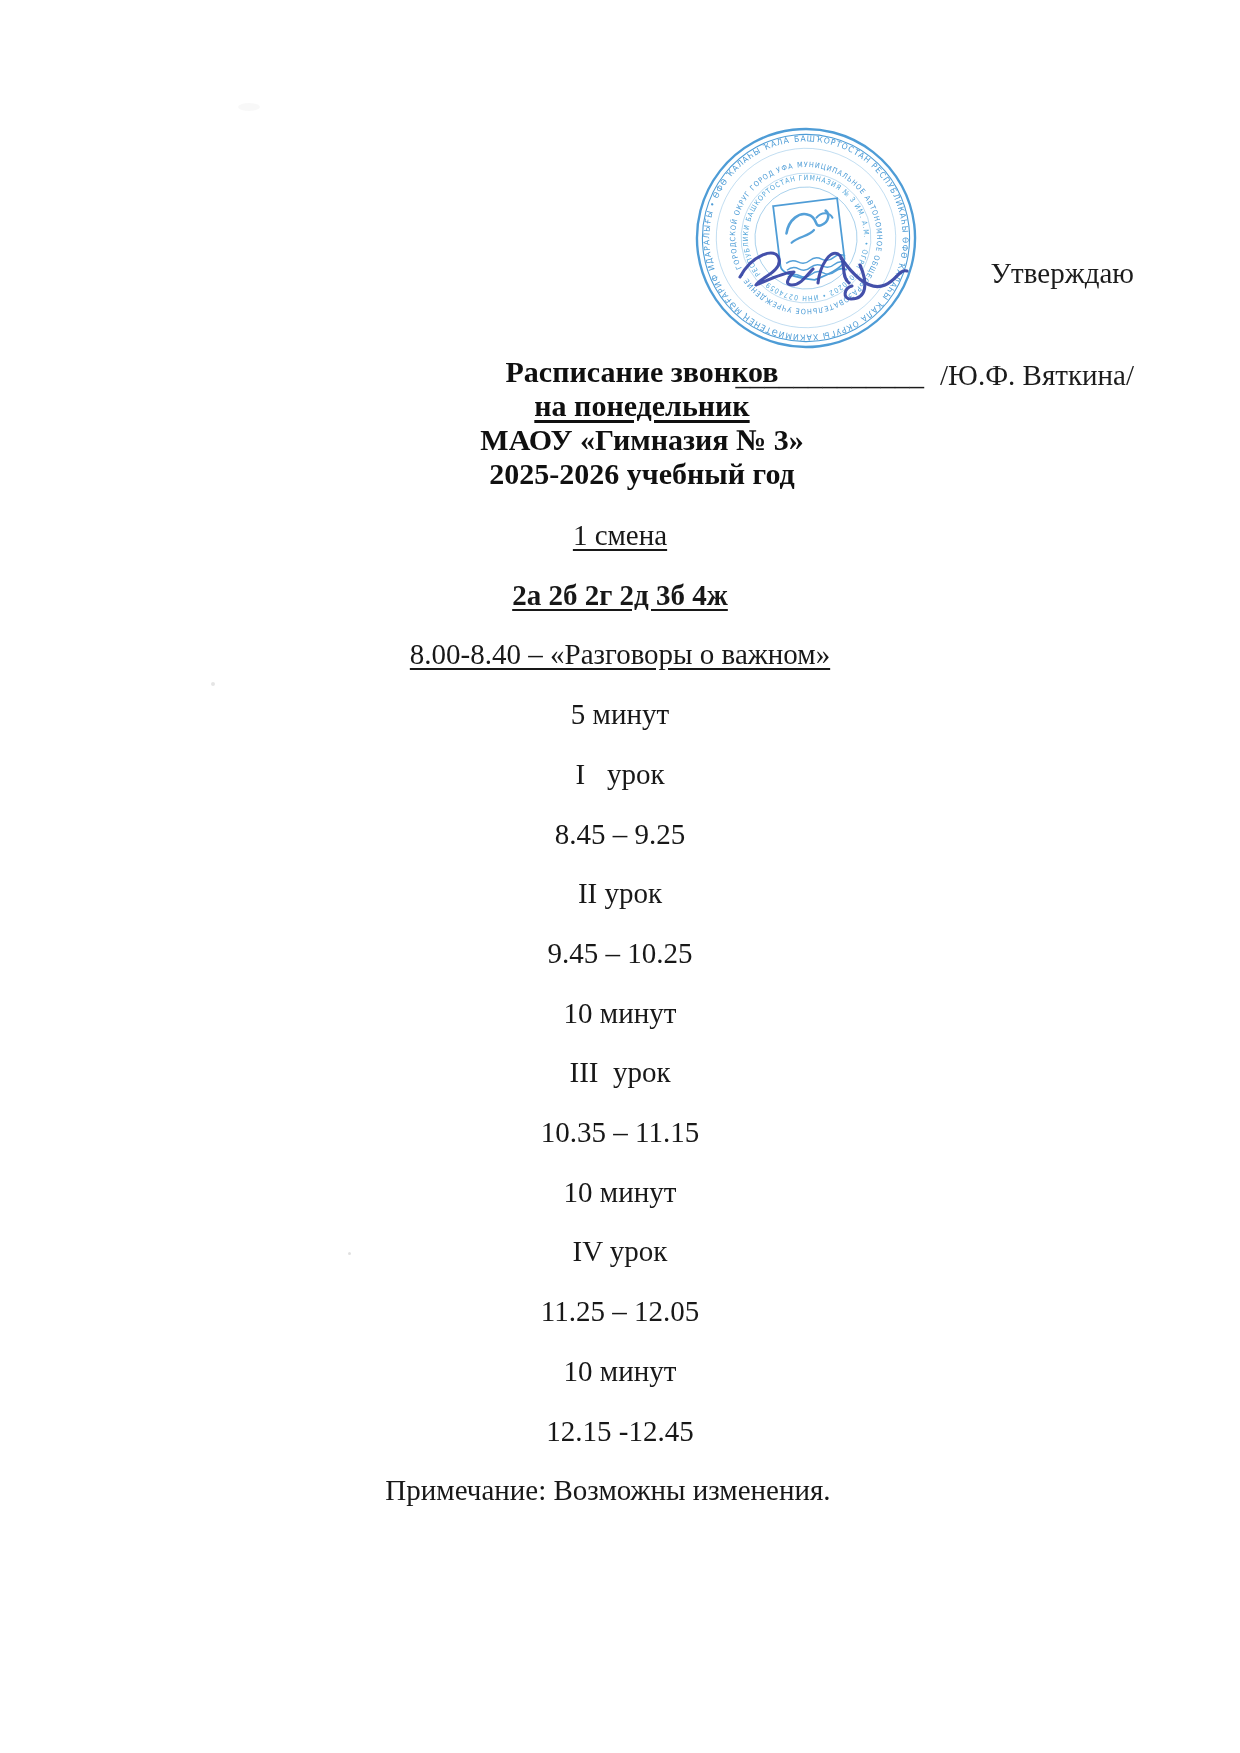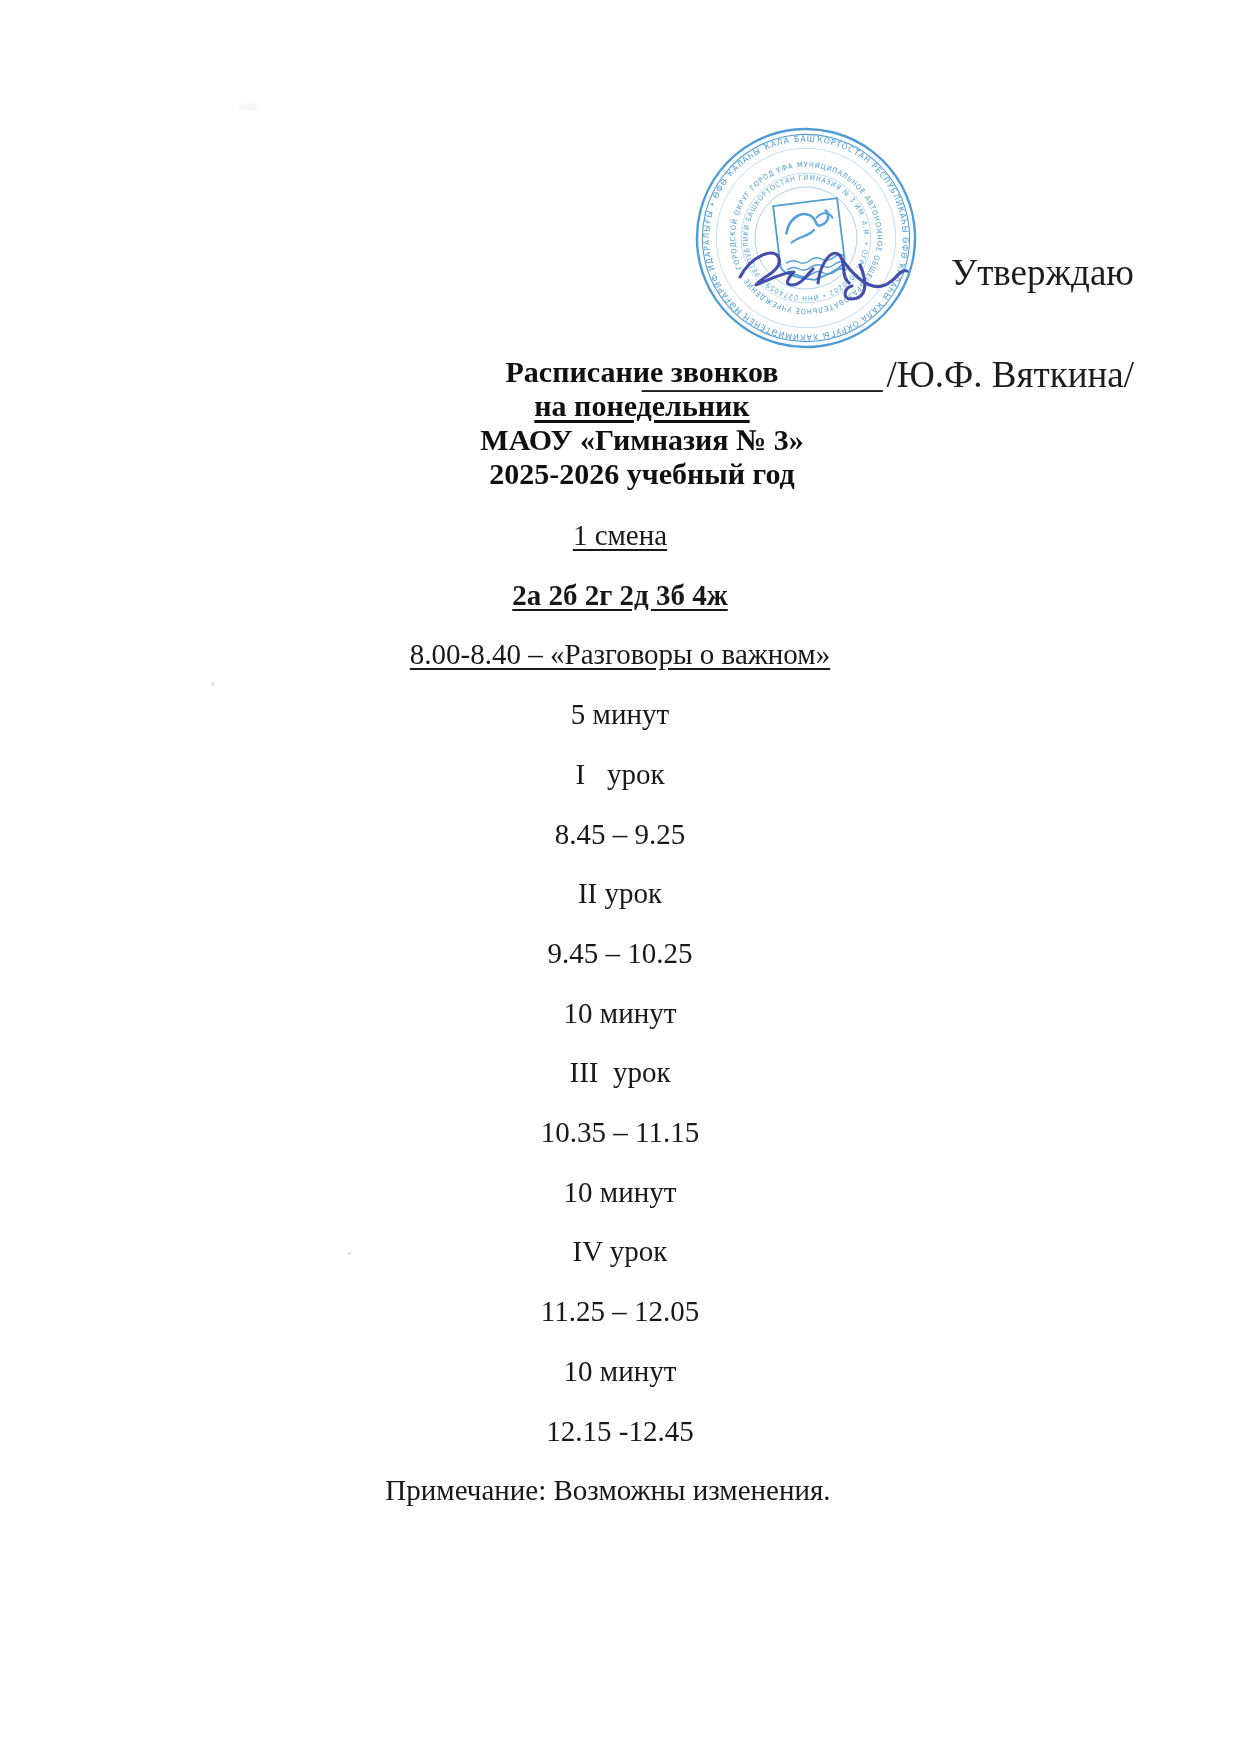--- a/index.html
+++ b/index.html
@@ -14,24 +14,24 @@
   .page { position:absolute; inset:0; background:#ffffff; }
 
   
   .stamp-svg { position:absolute; left:692px; top:124px; width:228px; height:228px; }
   .stamp-ring-text { font-family:"DejaVu Sans", sans-serif; letter-spacing:1px; }
   .signature-svg { position:absolute; left:700px; top:225px; width:220px; height:80px; pointer-events:none; }
 
   
   .approval {
     position:absolute; top:188px; right:106px;
-    text-align:right; font-size:37px; line-height:34px; color:#1c1c1c;
+    text-align:right; font-size:29px; line-height:34px; color:#1c1c1c;
     white-space:pre-wrap; z-index:2;
   }
-  .approval .name { margin-left:4px; }
+  .approval .name { margin-left:16px; }
 
   
   .title-block {
     position:absolute; top:355px; left:22px; width:1240px;
     text-align:center; font-size:30px; font-weight:bold;
     line-height:34px; color:#101010; z-index:2;
   }
 
   
   .sched {

